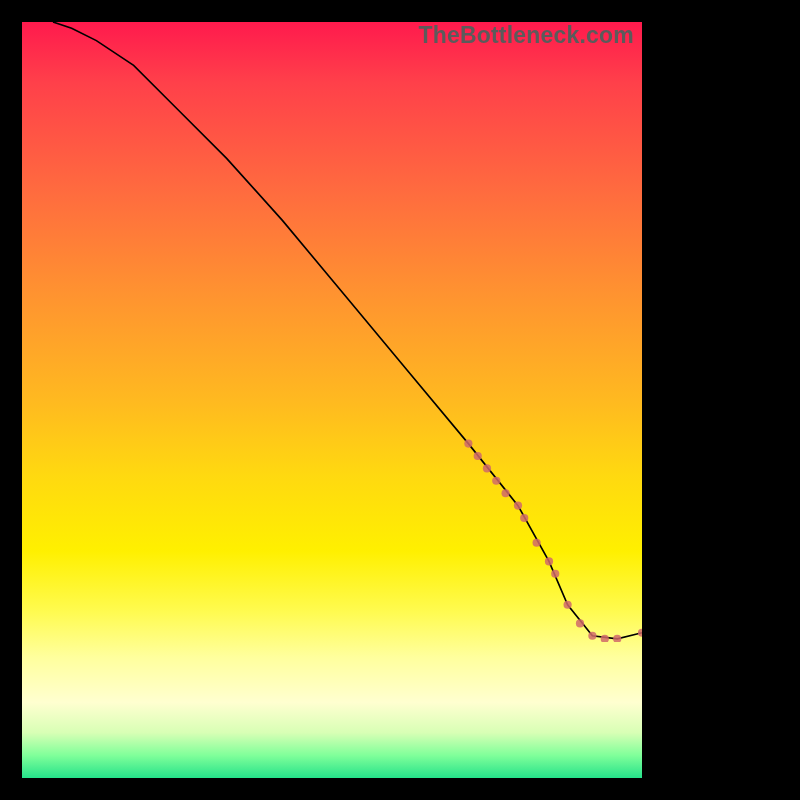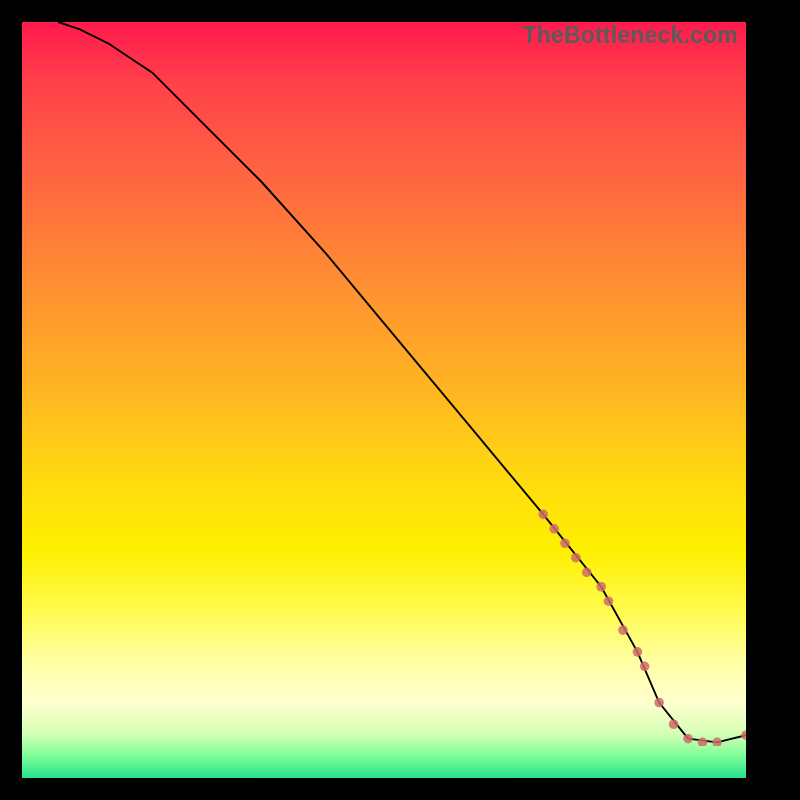--- a/index.html
+++ b/index.html
@@ -8,21 +8,21 @@
     width: 800px;
     height: 800px;
     background: #000;
     overflow: hidden;
     font-family: Arial, Helvetica, sans-serif;
   }
   .frame {
     position: absolute;
     left: 22px;
     top: 22px;
-    width: 724px;
+    width: 620px;
     height: 756px;
     box-sizing: border-box;
   }
   .gradient {
     position: absolute;
     inset: 0;
     
     background: linear-gradient(to bottom,
       #ff1a4d 0%,
       #ff404a 8%,

